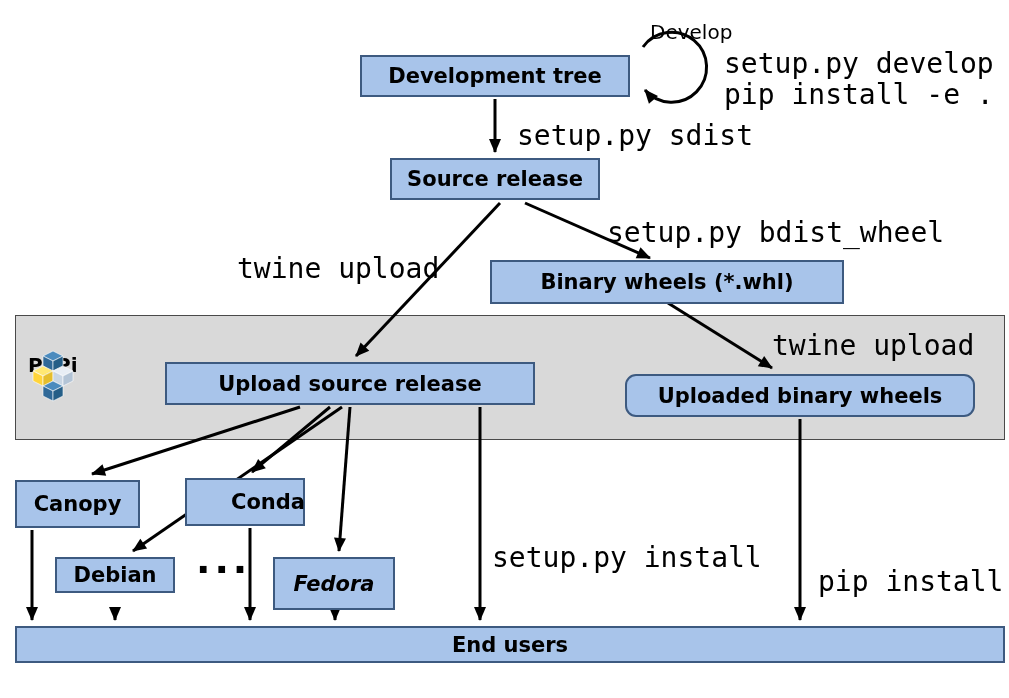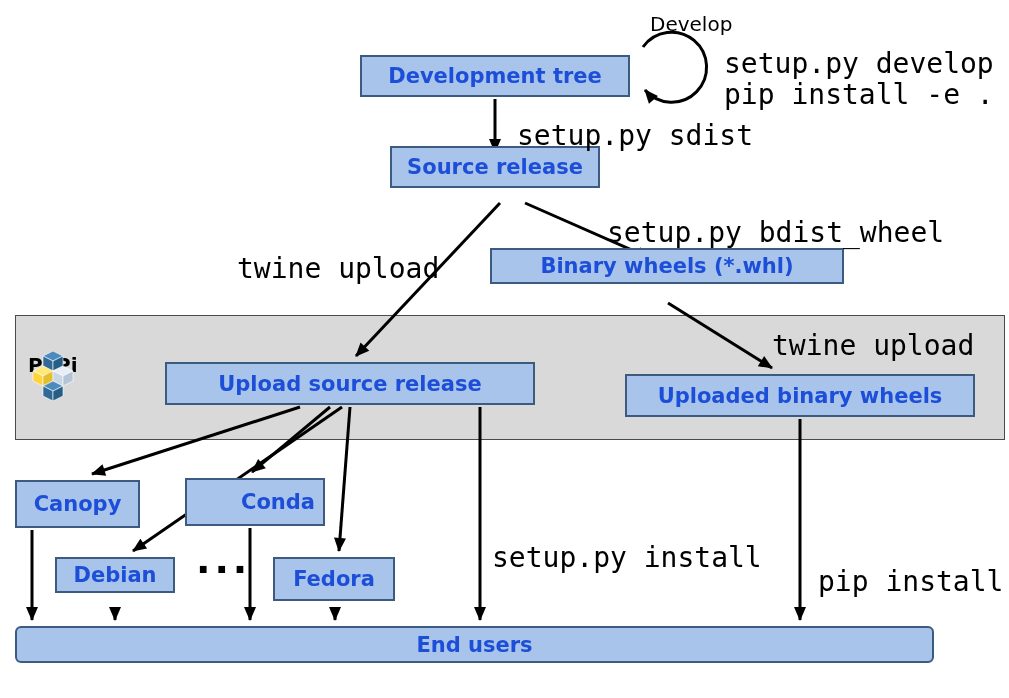--- a/index.html
+++ b/index.html
@@ -8,21 +8,21 @@
   .canvas { position:relative; width:1009px; height:698px; background:#fff; overflow:hidden; }
 
   .band {
     position:absolute; background:var(--band-fill,#d9d9d9);
     border:1px solid #4a4a4a;
   }
   .node {
     position:absolute; background:var(--node-fill,#a8c4ea);
     border:2px solid var(--node-border,#3d5a80);
     display:flex; align-items:center; justify-content:center;
-    font-weight:bold; font-size:21px; color:#1d4ed8; text-align:center;
+    font-weight:bold; font-size:21px; color:#000000; text-align:center;
   }
   .mono {
     position:absolute; font-family:"DejaVu Sans Mono","Liberation Mono",monospace;
     font-size:28px; white-space:pre; line-height:31px;
   }
   .plain { position:absolute; font-size:20px; }
   .band-title { position:absolute; font-size:20px; font-weight:bold;margin-top:32px; }
   .ellipsis { position:absolute; font-size:38px; font-weight:bold; letter-spacing:4px; }
   svg.edges { position:absolute; left:0; top:0; }
   .logo { position:absolute; }
@@ -75,33 +75,33 @@
       <line x1="480" y1="407" x2="480" y2="620" marker-end="url(#ah)"></line>
       <line x1="800" y1="419" x2="800" y2="620" marker-end="url(#ah)"></line>
       <line x1="32" y1="530" x2="32" y2="620" marker-end="url(#ah)"></line>
       <line x1="115" y1="607" x2="115" y2="620" marker-end="url(#ah)"></line>
       <line x1="250" y1="528" x2="250" y2="620" marker-end="url(#ah)"></line>
       <line x1="335" y1="607" x2="335" y2="620" marker-end="url(#ah)"></line>
     </g>
   </svg>
 
   <div class="node" style="left:360px; top:55px;  width:270px; height:42px;">Development tree</div>
-  <div class="node" style="left:390px; top:146px; width:210px; height:42px;">Source release</div>
-  <div class="node" style="left:490px; top:248px; width:354px; height:36px;">Binary wheels (*.whl)</div>
+  <div class="node" style="left:390px; top:158px; width:210px; height:42px;">Source release</div>
+  <div class="node" style="left:490px; top:260px; width:354px; height:44px;">Binary wheels (*.whl)</div>
   <div class="node" style="left:165px; top:362px; width:370px; height:43px;">Upload source release</div>
-  <div class="node" style="left:625px; top:374px; width:350px; height:43px;">Uploaded binary wheels</div>
+  <div class="node" style="left:625px; top:374px; width:350px; height:43px;border-radius:11px;">Uploaded binary wheels</div>
   <div class="node" style="left:15px;  top:480px; width:125px; height:48px;">Canopy</div>
-  <div class="node" style="left:185px; top:478px; width:140px; height:48px;padding-left:46px;">Conda</div>
+  <div class="node" style="left:185px; top:478px; width:120px; height:48px;padding-left:46px;">Conda</div>
   <div class="node" style="left:55px;  top:557px; width:120px; height:36px;">Debian</div>
-  <div class="node" style="left:273px; top:557px; width:122px; height:44px;">Fedora</div>
-  <div class="node" style="left:15px;  top:626px; width:919px; height:37px;border-radius:6px;">End users</div>
+  <div class="node" style="left:273px; top:557px; width:122px; height:53px;font-style:italic;">Fedora</div>
+  <div class="node" style="left:15px;  top:626px; width:990px; height:37px;">End users</div>
 
   <div class="ellipsis" style="left:196px; top:538px;">...</div>
 
-  <div class="plain" style="left:650px; top:12px;">Develop</div>
+  <div class="plain" style="left:650px; top:20px;">Develop</div>
   <div class="mono" style="left:724px; top:48px;">setup.py develop</div>
   <div class="mono" style="left:724px; top:79px;">pip install -e .</div>
   <div class="mono" style="left:517px; top:120px;">setup.py sdist</div>
   <div class="mono" style="left:237px; top:253px;">twine upload</div>
   <div class="mono" style="left:607px; top:217px;">setup.py bdist_wheel</div>
   <div class="mono" style="left:772px; top:330px;">twine upload</div>
   <div class="mono" style="left:492px; top:542px;">setup.py install</div>
   <div class="mono" style="left:818px; top:542px;margin-top:24px;">pip install</div>
 
 </div>

